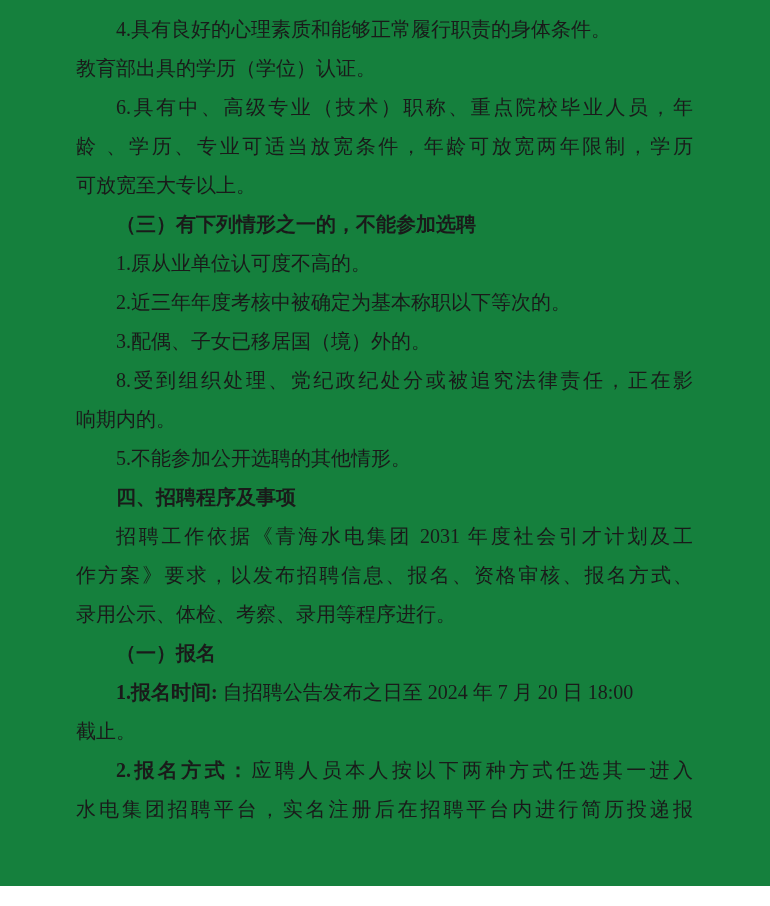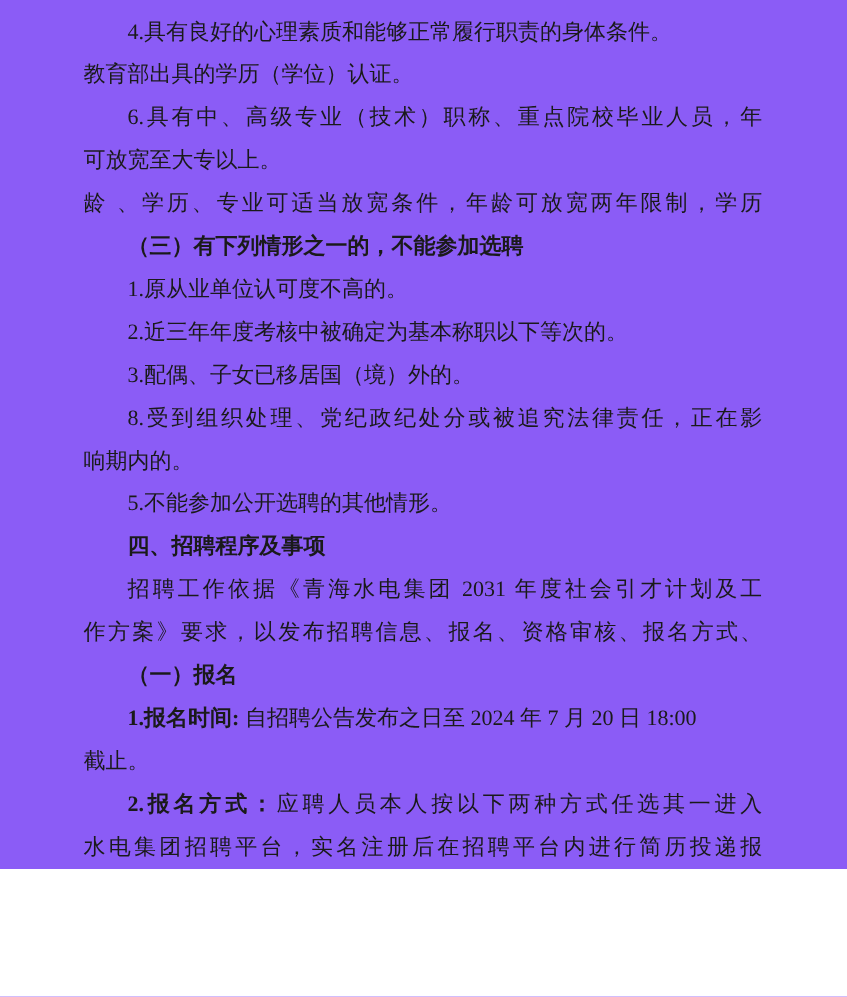--- a/index.html
+++ b/index.html
@@ -3,22 +3,22 @@
 <meta charset="utf-8">
 <style>
   html, body {
     margin: 0;
     padding: 0;
     background: #ffffff;
   }
   .page {
     position: relative;
     width: 770px;
-    height: 790px;
-    background: #8b5cf6;
+    height: 886px;
+    background: #15803d;
     overflow: hidden;
     font-family: "Liberation Serif", "DejaVu Serif", serif;
     color: #1a1a1a;
   }
   .text-block {
     position: absolute;
     left: 76px;
     top: 10px;
     width: 617px;
   }
@@ -47,31 +47,32 @@
   }
 </style>
 </head>
 <body>
 
 <div class="page">
   <div class="text-block">
       <div class="line indent nowrapline"><span>4.具有良好的心理素质和能够正常履行职责的身体条件。</span></div>
       <div class="line nowrapline"><span>教育部出具的学历（学位）认证。</span></div>
       <div class="line indent stretch"><span>6.具有中、高级专业（技术）职称、重点院校毕业人员，年</span></div>
+      <div class="line stretch"><span>龄 、学历、专业可适当放宽条件，年龄可放宽两年限制，学历</span></div>
       <div class="line nowrapline"><span>可放宽至大专以上。</span></div>
-      <div class="line stretch"><span>龄 、学历、专业可适当放宽条件，年龄可放宽两年限制，学历</span></div>
       <div class="line indent nowrapline heading"><b>（三）有下列情形之一的，不能参加选聘</b></div>
       <div class="line indent nowrapline"><span>1.原从业单位认可度不高的。</span></div>
       <div class="line indent nowrapline"><span>2.近三年年度考核中被确定为基本称职以下等次的。</span></div>
       <div class="line indent nowrapline"><span>3.配偶、子女已移居国（境）外的。</span></div>
       <div class="line indent stretch"><span>8.受到组织处理、党纪政纪处分或被追究法律责任，正在影</span></div>
       <div class="line nowrapline"><span>响期内的。</span></div>
       <div class="line indent nowrapline"><span>5.不能参加公开选聘的其他情形。</span></div>
       <div class="line indent nowrapline heading"><b>四、招聘程序及事项</b></div>
       <div class="line indent stretch"><span>招聘工作依据《青海水电集团 2031 年度社会引才计划及工</span></div>
       <div class="line stretch"><span>作方案》要求，以发布招聘信息、报名、资格审核、报名方式、</span></div>
+      <div class="line nowrapline"><span>录用公示、体检、考察、录用等程序进行。</span></div>
       <div class="line indent nowrapline heading"><b>（一）报名</b></div>
       <div class="line indent nowrapline"><b>1.报名时间:</b><span> 自招聘公告发布之日至 2024 年 7 月 20 日 18:00</span></div>
       <div class="line nowrapline"><span>截止。</span></div>
       <div class="line indent stretch"><b>2.报名方式：</b><span>应聘人员本人按以下两种方式任选其一进入</span></div>
       <div class="line stretch"><span>水电集团招聘平台，实名注册后在招聘平台内进行简历投递报</span></div>
     </div>
 </div>
 
 </body></html>

